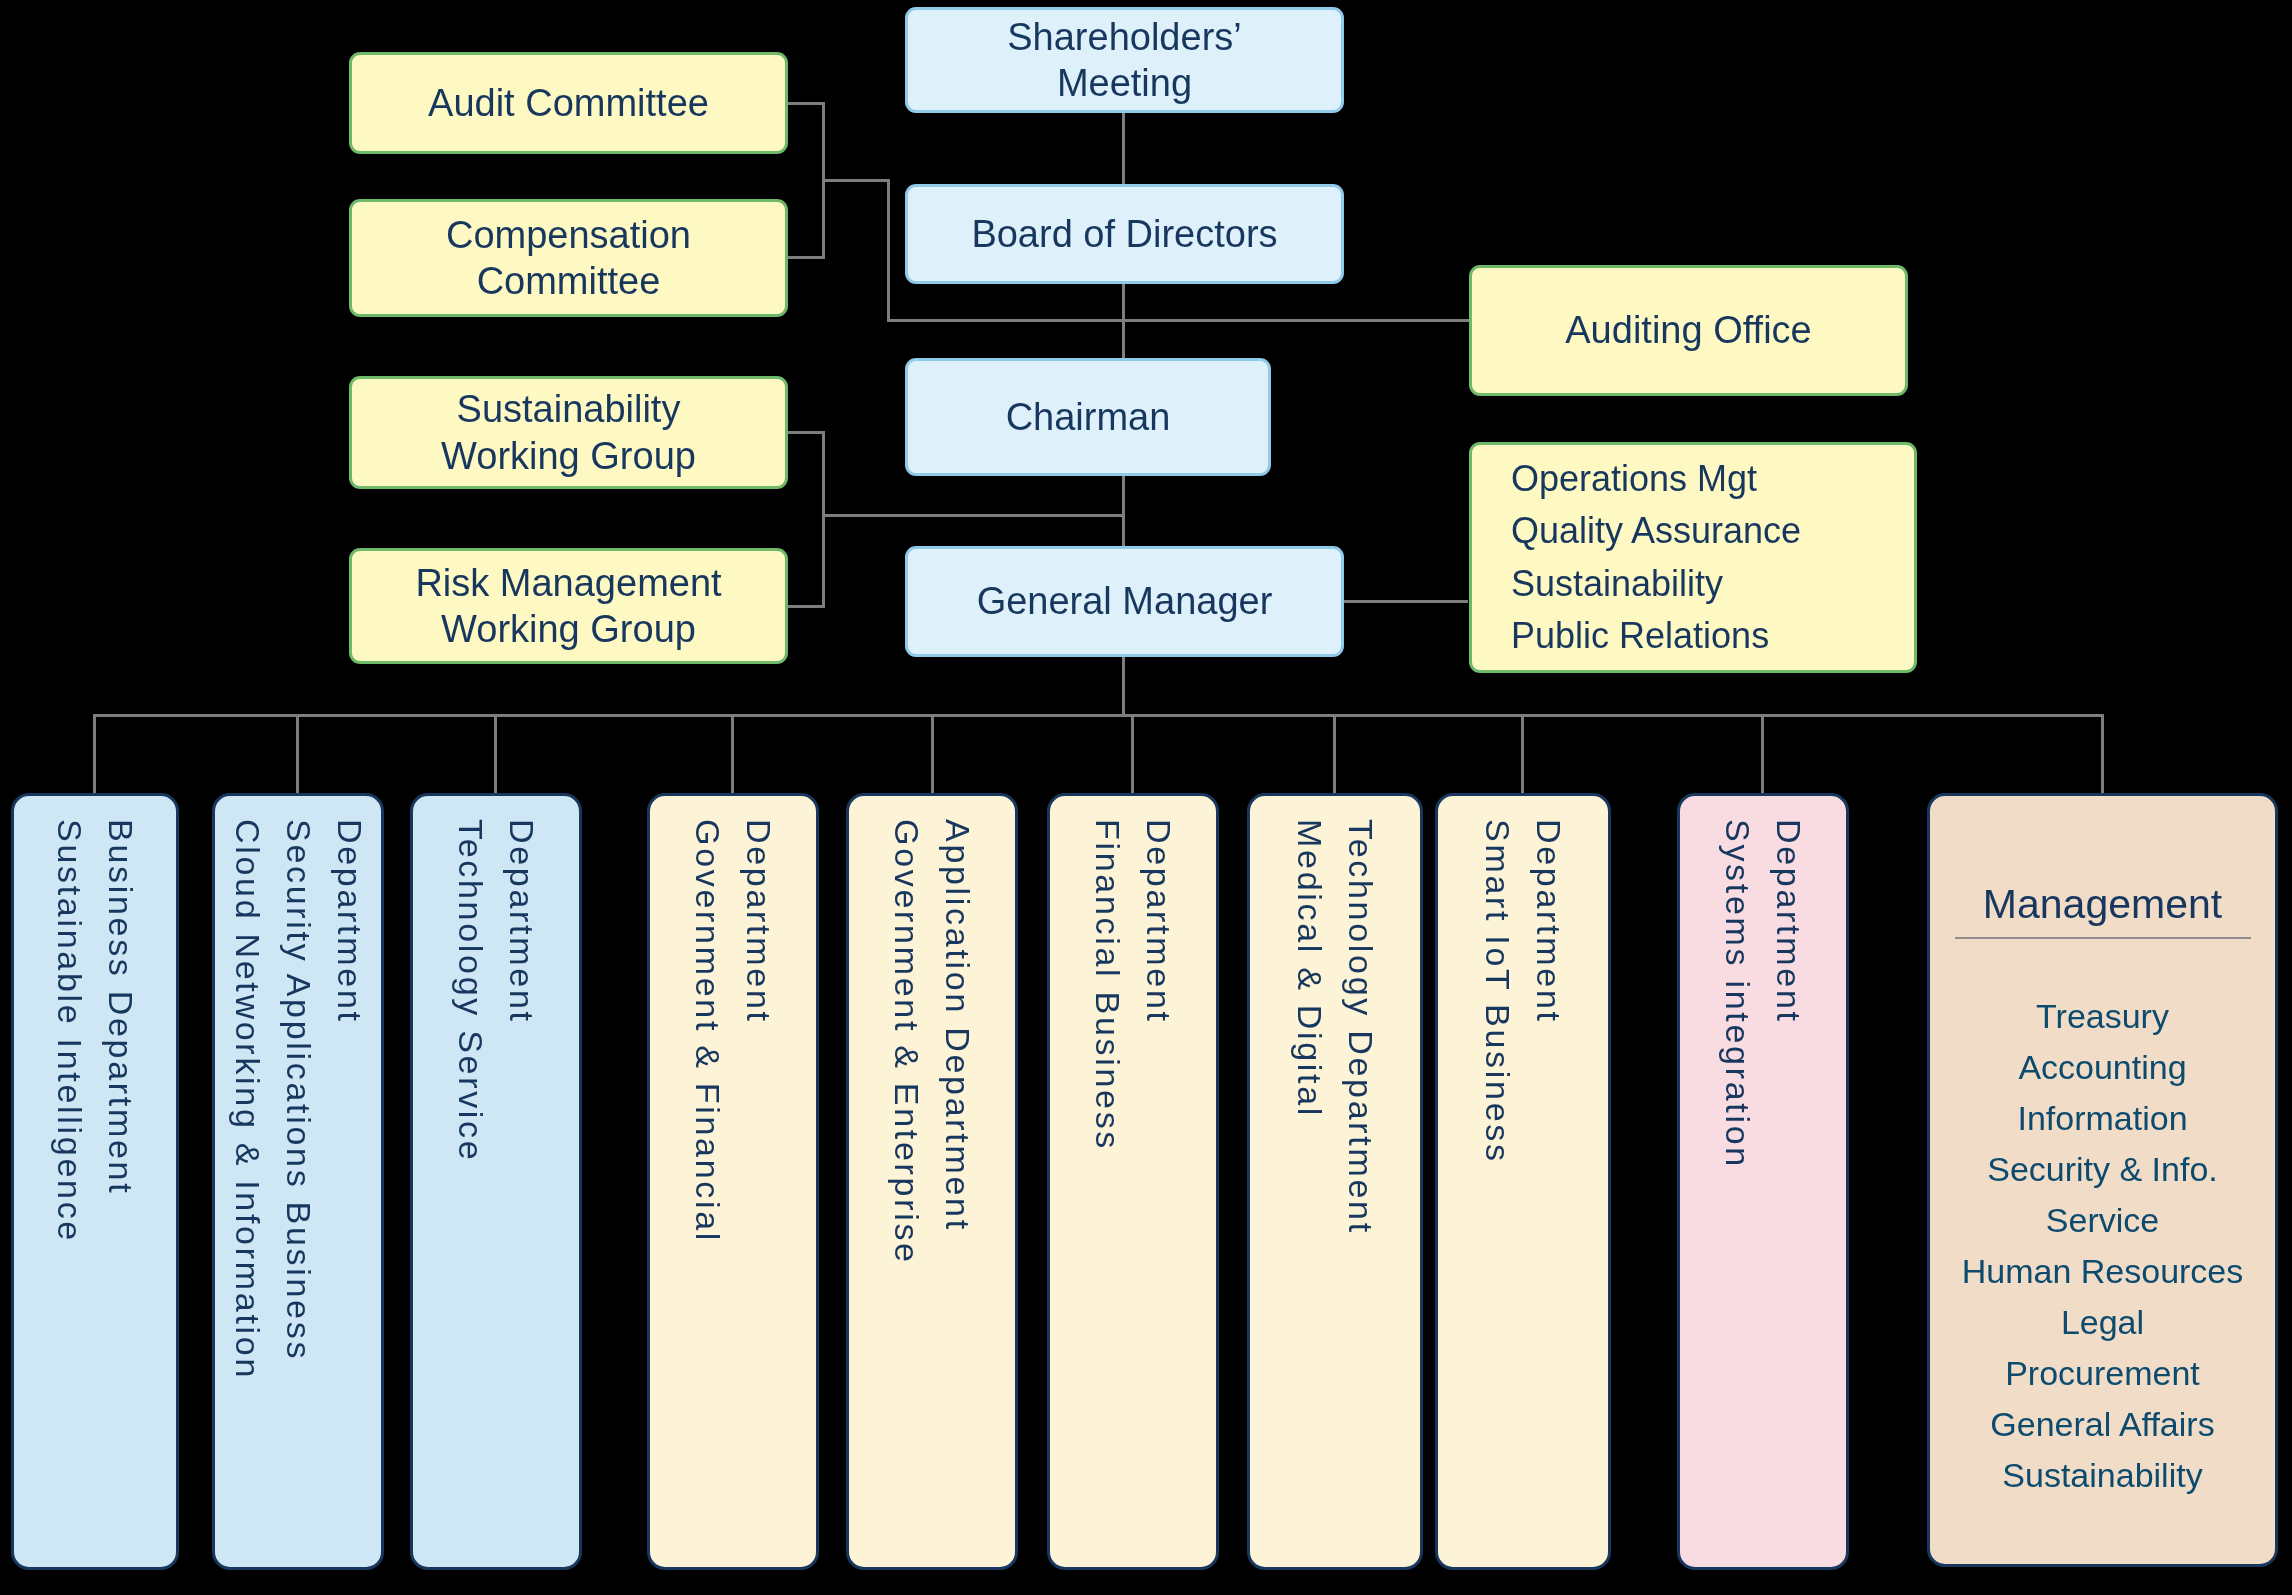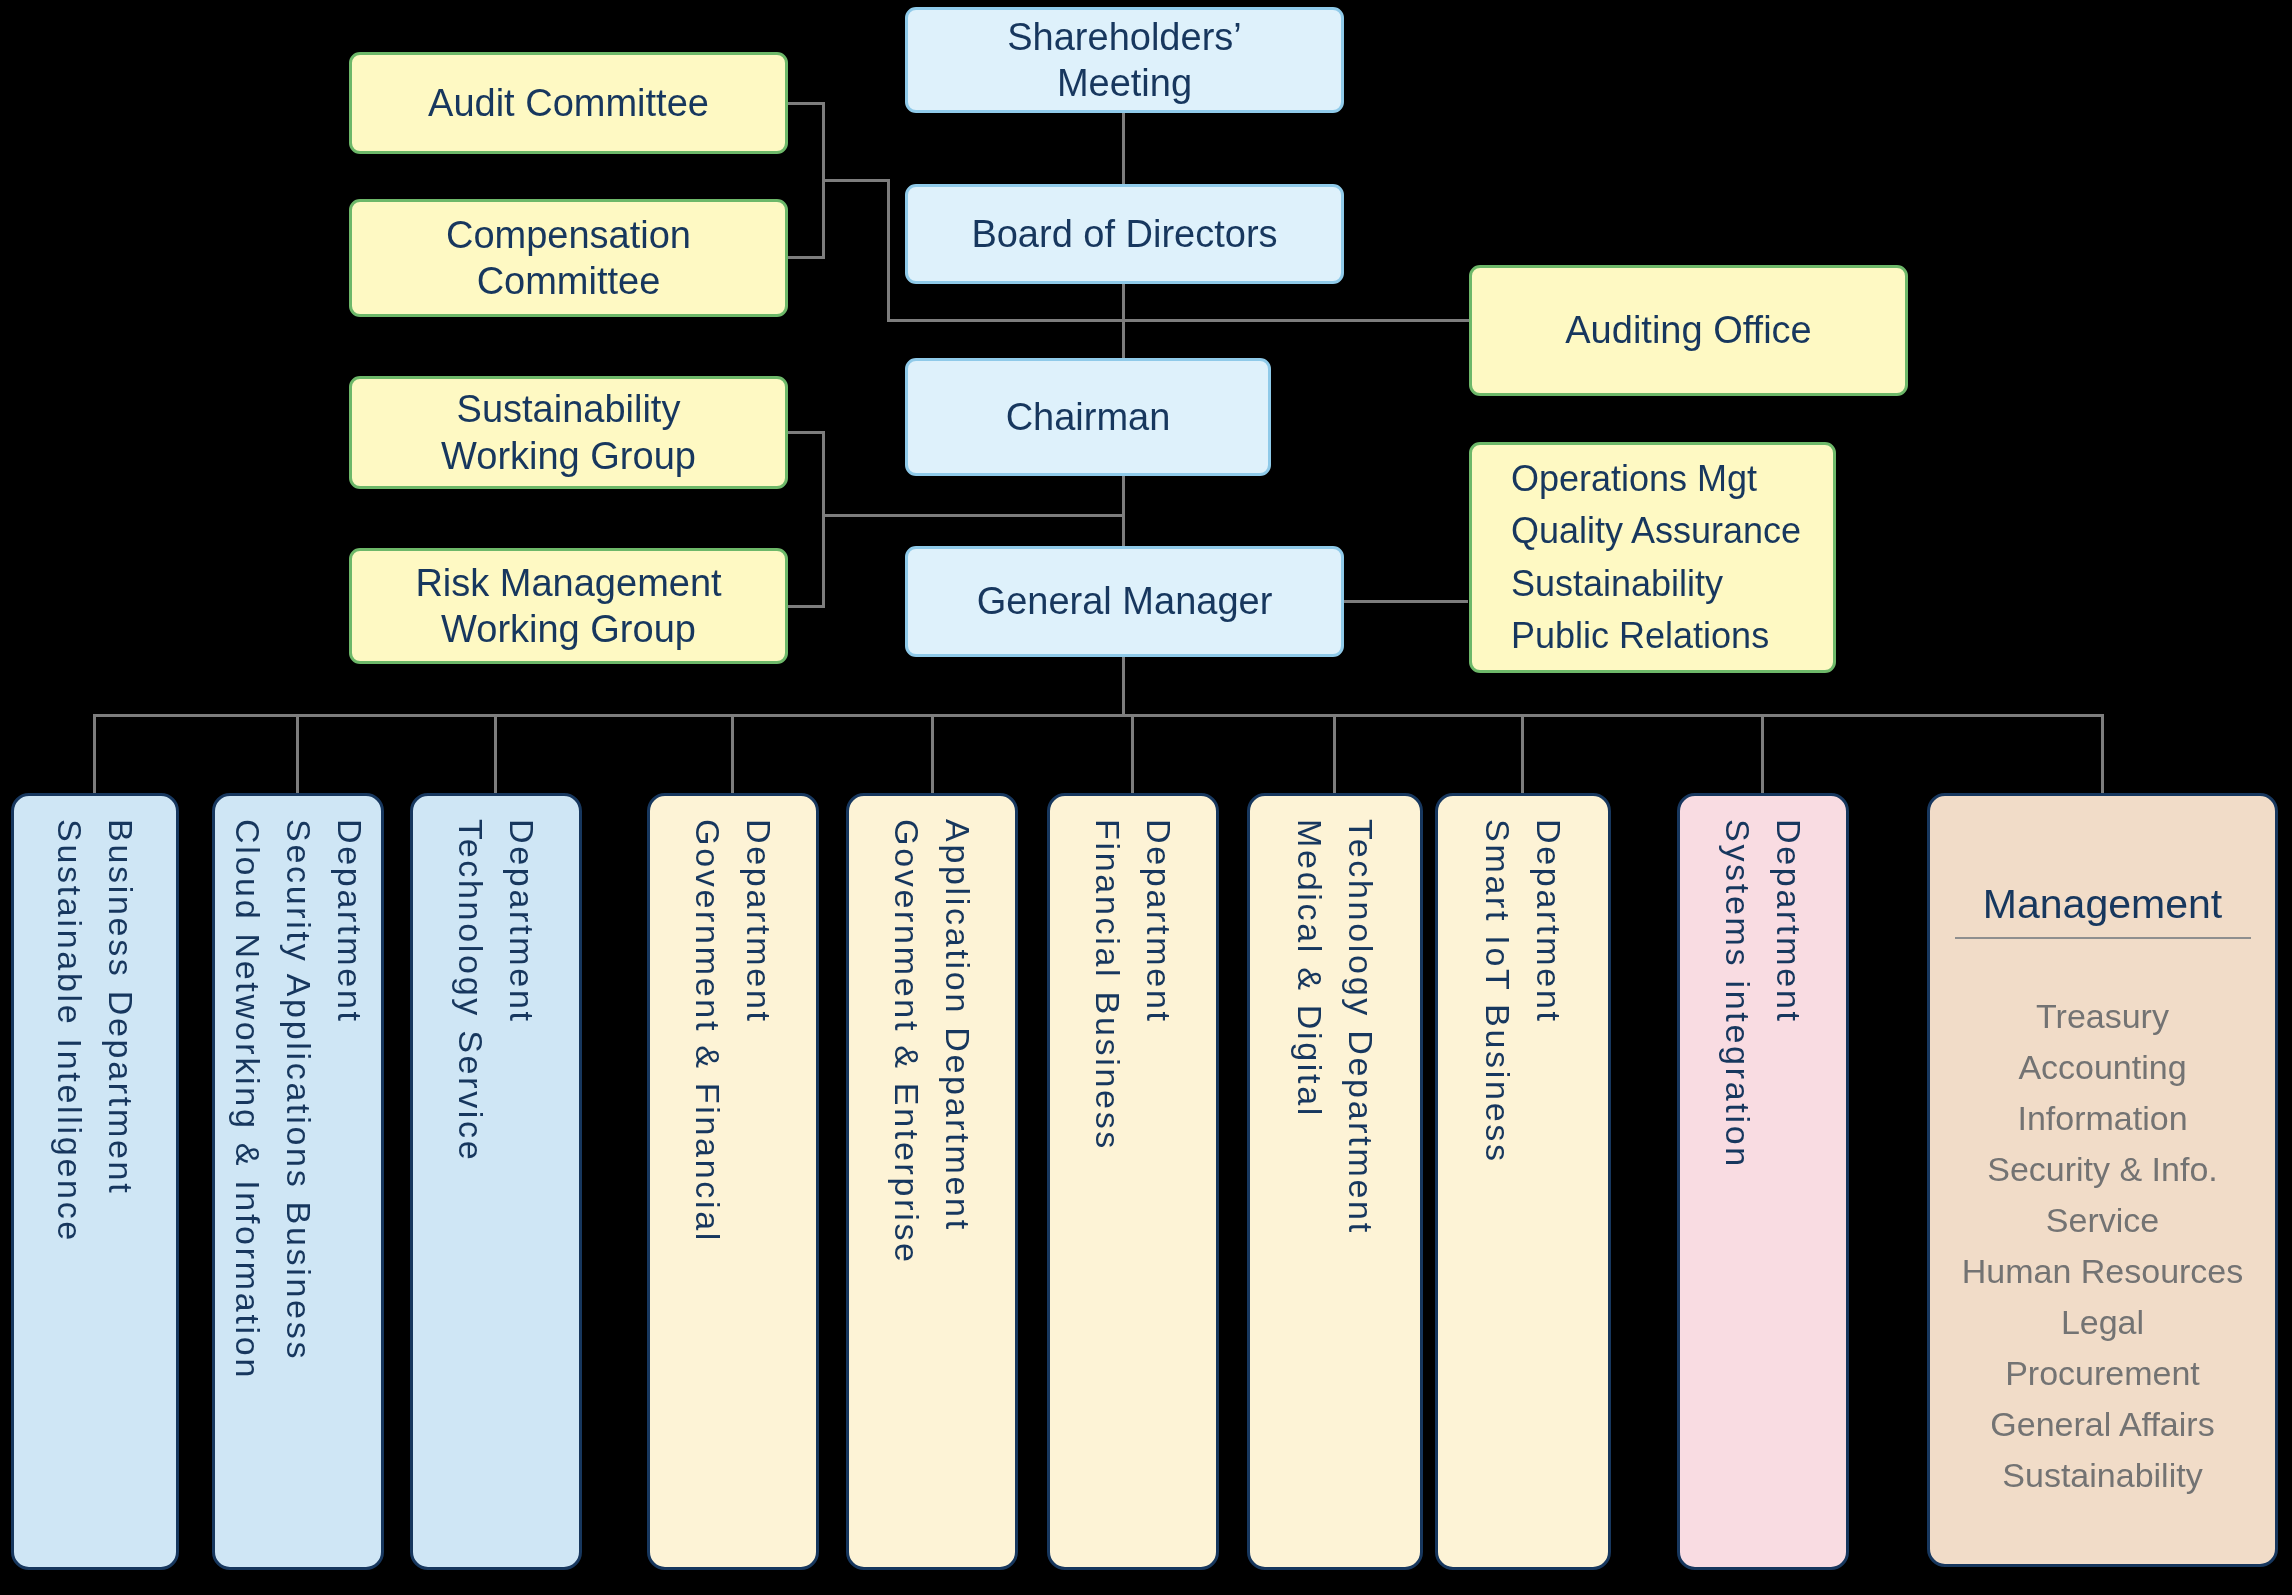--- a/index.html
+++ b/index.html
@@ -60,21 +60,21 @@
   .vline { display: block; }
 
   .supporting {
     flex-direction: column;
     align-items: center;
     padding-top: 21.5px;
   }
   .sup-title { font-size: 41px; color: #17375e; }
   .sup-rule { width: 296px; height: 1.8px; background: #8f8f8f; margin-top: 9px; }
   .sup-items { margin-top: 52px; text-align: center; }
-  .sup-item { font-size: 34px; line-height: 1.5; white-space: pre-line; color: #737373; }
+  .sup-item { font-size: 34px; line-height: 1.5; white-space: pre-line; color: #0c4a6e; }
 </style>
 </head>
 <body>
 
 <div class="canvas">
 
   <div class="conn" style="left:1122px; top:113px; width:2.7px; height:433px;"></div>
   <div class="conn" style="left:788px; top:102px; width:37px; height:2.7px;"></div>
   <div class="conn" style="left:788px; top:256px; width:37px; height:2.7px;"></div>
   <div class="conn" style="left:822px; top:102px; width:2.7px; height:157px;"></div>
@@ -132,21 +132,21 @@
 
   <div class="node theme-bluetop" style="left:905px; top:546px; width:439px; height:111px;">
     <span class="label">General Manager</span>
   </div>
 
   <div class="node theme-green" style="left:349px; top:548px; width:439px; height:116px;">
     <span class="label">Risk Management
 Working Group</span>
   </div>
 
-  <div class="node theme-green ops" style="left:1469px; top:442px; width:367px; height:231px;">
+  <div class="node theme-green ops" style="left:1469px; top:442px; width:448px; height:231px;">
     <div class="ops-lines">
       <div>Operations Mgt</div>
       <div>Quality Assurance</div>
       <div>Sustainability</div>
       <div>Public Relations</div>
     </div>
   </div>
 
   <div class="dept theme-blue" style="left:10.7px; top:793px; width:168px; height:777px;">
     <div class="vtext">

